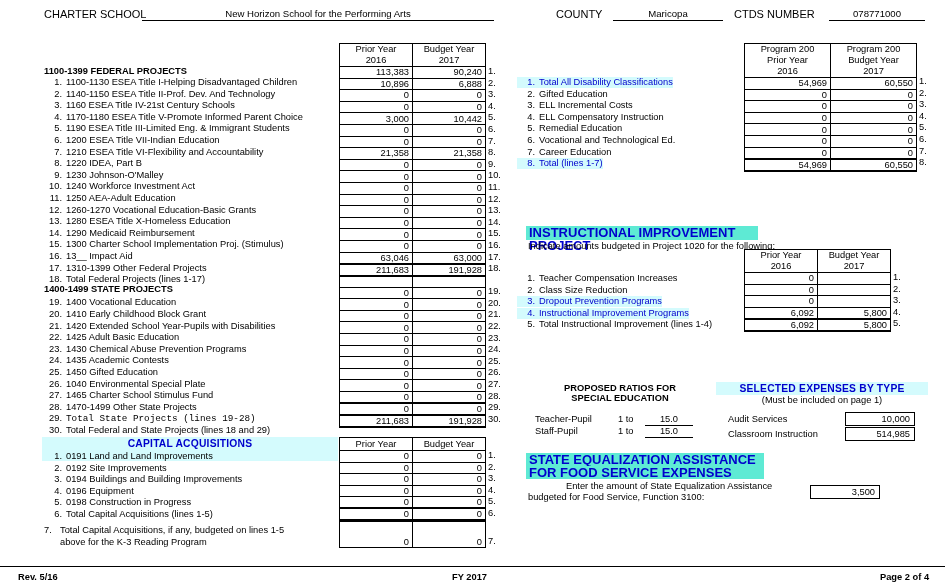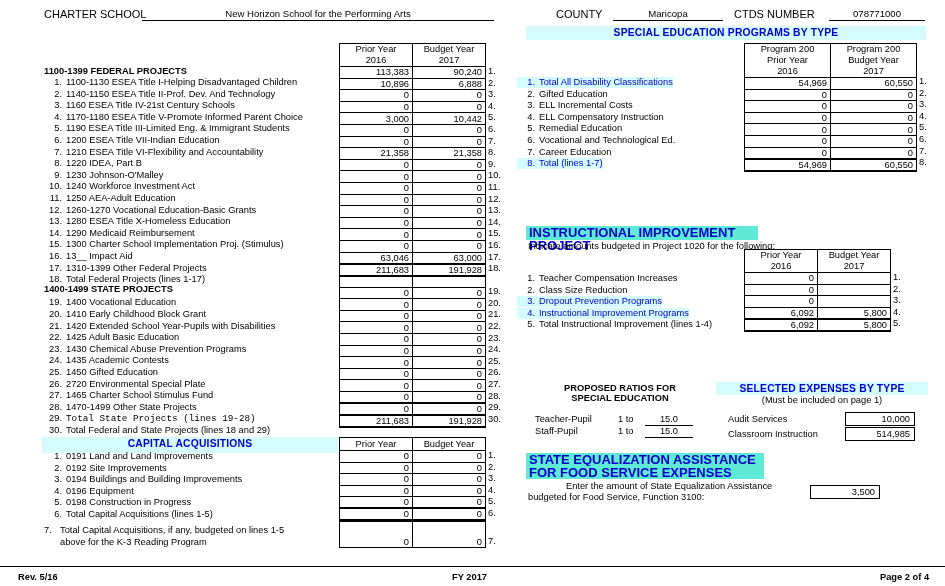--- a/index.html
+++ b/index.html
@@ -125,21 +125,21 @@
       <div class="t" style="left: 44px; top: 251px;"><span style="display: inline-block; width: 18px; text-align: right;">16.</span><span style="margin-left: 4px;">13__    Impact Aid</span></div>
       <div class="t" style="left: 44px; top: 262.6px;"><span style="display: inline-block; width: 18px; text-align: right;">17.</span><span style="margin-left: 4px;">1310-1399  Other Federal Projects</span></div>
       <div class="t" style="left: 44px; top: 274.2px;"><span style="display: inline-block; width: 18px; text-align: right;">18.</span><span style="margin-left: 4px;">Total Federal Projects (lines 1-17)</span></div>
       <div class="t" style="left: 44px; top: 297.4px;"><span style="display: inline-block; width: 18px; text-align: right;">19.</span><span style="margin-left: 4px;">1400  Vocational Education</span></div>
       <div class="t" style="left: 44px; top: 309px;"><span style="display: inline-block; width: 18px; text-align: right;">20.</span><span style="margin-left: 4px;">1410  Early Childhood Block Grant</span></div>
       <div class="t" style="left: 44px; top: 320.6px;"><span style="display: inline-block; width: 18px; text-align: right;">21.</span><span style="margin-left: 4px;">1420  Extended School Year-Pupils with Disabilities</span></div>
       <div class="t" style="left: 44px; top: 332.2px;"><span style="display: inline-block; width: 18px; text-align: right;">22.</span><span style="margin-left: 4px;">1425  Adult Basic Education</span></div>
       <div class="t" style="left: 44px; top: 343.8px;"><span style="display: inline-block; width: 18px; text-align: right;">23.</span><span style="margin-left: 4px;">1430  Chemical Abuse Prevention Programs</span></div>
       <div class="t" style="left: 44px; top: 355.4px;"><span style="display: inline-block; width: 18px; text-align: right;">24.</span><span style="margin-left: 4px;">1435  Academic Contests</span></div>
       <div class="t" style="left: 44px; top: 367px;"><span style="display: inline-block; width: 18px; text-align: right;">25.</span><span style="margin-left: 4px;">1450  Gifted Education</span></div>
-      <div class="t" style="left: 44px; top: 378.6px;"><span style="display: inline-block; width: 18px; text-align: right;">26.</span><span style="margin-left: 4px;">2720  Environmental Special Plate</span></div>
+      <div class="t" style="left: 44px; top: 378.6px;"><span style="display: inline-block; width: 18px; text-align: right;">26.</span><span style="margin-left: 4px;">1040  Environmental Special Plate</span></div>
       <div class="t" style="left: 44px; top: 390.2px;"><span style="display: inline-block; width: 18px; text-align: right;">27.</span><span style="margin-left: 4px;">1465  Charter School Stimulus Fund</span></div>
       <div class="t" style="left: 44px; top: 401.8px;"><span style="display: inline-block; width: 18px; text-align: right;">28.</span><span style="margin-left: 4px;">1470-1499  Other State Projects</span></div>
       <div class="t" style="left: 44px; top: 413.4px;"><span style="display: inline-block; width: 18px; text-align: right;">29.</span><span style="margin-left: 4px; font-family: Liberation Mono, monospace;">Total State Projects (lines 19-28)</span></div>
       <div class="t" style="left: 44px; top: 425px;"><span style="display: inline-block; width: 18px; text-align: right;">30.</span><span style="margin-left: 4px;">Total Federal and State Projects (lines 18 and 29)</span></div>
     </div>
 
   <table class="tbl" id="fs-table" style="left:339px; top:43px; width:146px;">
     <colgroup>
         <col style="width:73px">
         <col style="width:73px">
@@ -310,21 +310,21 @@
       <div>23.</div>
       <div>24.</div>
       <div>25.</div>
       <div>26.</div>
       <div>27.</div>
       <div>28.</div>
       <div>29.</div>
       <div>30.</div>
     </div>
 
-  <div class="banner" style="left:42px; top:437px; width:296px; height:16px;">CAPITAL ACQUISITIONS</div>
+  <div class="banner" style="left:42px; top:437px; width:296px; height:24px;">CAPITAL ACQUISITIONS</div>
 
   <div id="cap-labels">
       <div class="t" style="left: 44px; top: 451px;"><span style="display: inline-block; width: 18px; text-align: right;">1.</span><span style="margin-left: 4px;">0191  Land and Land Improvements</span></div>
       <div class="t" style="left: 44px; top: 462.6px;"><span style="display: inline-block; width: 18px; text-align: right;">2.</span><span style="margin-left: 4px;">0192  Site Improvements</span></div>
       <div class="t" style="left: 44px; top: 474.2px;"><span style="display: inline-block; width: 18px; text-align: right;">3.</span><span style="margin-left: 4px;">0194  Buildings and Building Improvements</span></div>
       <div class="t" style="left: 44px; top: 485.8px;"><span style="display: inline-block; width: 18px; text-align: right;">4.</span><span style="margin-left: 4px;">0196  Equipment</span></div>
       <div class="t" style="left: 44px; top: 497.4px;"><span style="display: inline-block; width: 18px; text-align: right;">5.</span><span style="margin-left: 4px;">0198  Construction in Progress</span></div>
       <div class="t" style="left: 44px; top: 509px;"><span style="display: inline-block; width: 18px; text-align: right;">6.</span><span style="margin-left: 4px;">Total Capital Acquisitions (lines 1-5)</span></div>
     </div>
 
@@ -387,21 +387,20 @@
       <tr>
         <td style="height:26px; vertical-align:bottom;">0</td>
         <td style="height:26px; vertical-align:bottom;">0</td>
       </tr>
     </tbody>
   </table>
   <div class="nums" style="left:488px; top:536px;">
     <div>7.</div>
   </div>
 
-  <div class="banner" style="left:526px; top:26px; width:400px; height:14px;">SPECIAL EDUCATION PROGRAMS BY TYPE</div>
 
   <div id="sped-labels">
       <div class="t hl blue" style="left: 517px; top: 77px;"><span style="display: inline-block; width: 18px; text-align: right;">1.</span><span style="margin-left: 4px;">Total All Disability Classifications</span></div>
       <div class="t" style="left: 517px; top: 88.6px;"><span style="display: inline-block; width: 18px; text-align: right;">2.</span><span style="margin-left: 4px;">Gifted Education</span></div>
       <div class="t" style="left: 517px; top: 100.2px;"><span style="display: inline-block; width: 18px; text-align: right;">3.</span><span style="margin-left: 4px;">ELL Incremental Costs</span></div>
       <div class="t" style="left: 517px; top: 111.8px;"><span style="display: inline-block; width: 18px; text-align: right;">4.</span><span style="margin-left: 4px;">ELL Compensatory Instruction</span></div>
       <div class="t" style="left: 517px; top: 123.4px;"><span style="display: inline-block; width: 18px; text-align: right;">5.</span><span style="margin-left: 4px;">Remedial Education</span></div>
       <div class="t" style="left: 517px; top: 135px;"><span style="display: inline-block; width: 18px; text-align: right;">6.</span><span style="margin-left: 4px;">Vocational and Technological Ed.</span></div>
       <div class="t" style="left: 517px; top: 146.6px;"><span style="display: inline-block; width: 18px; text-align: right;">7.</span><span style="margin-left: 4px;">Career Education</span></div>
       <div class="t hl blue" style="left: 517px; top: 158.2px;"><span style="display: inline-block; width: 18px; text-align: right;">8.</span><span style="margin-left: 4px;">Total (lines 1-7)</span></div>

